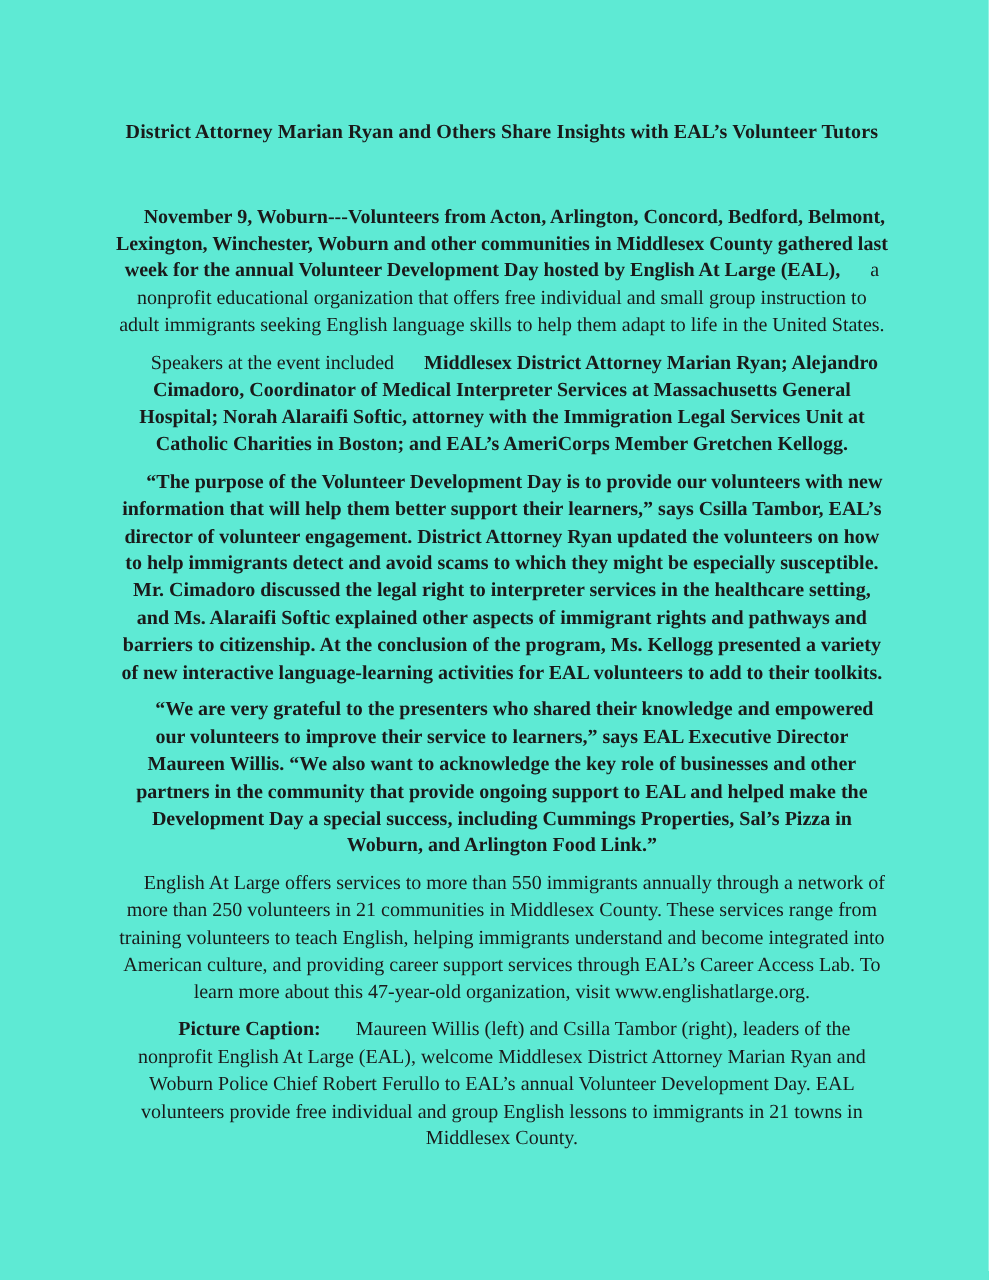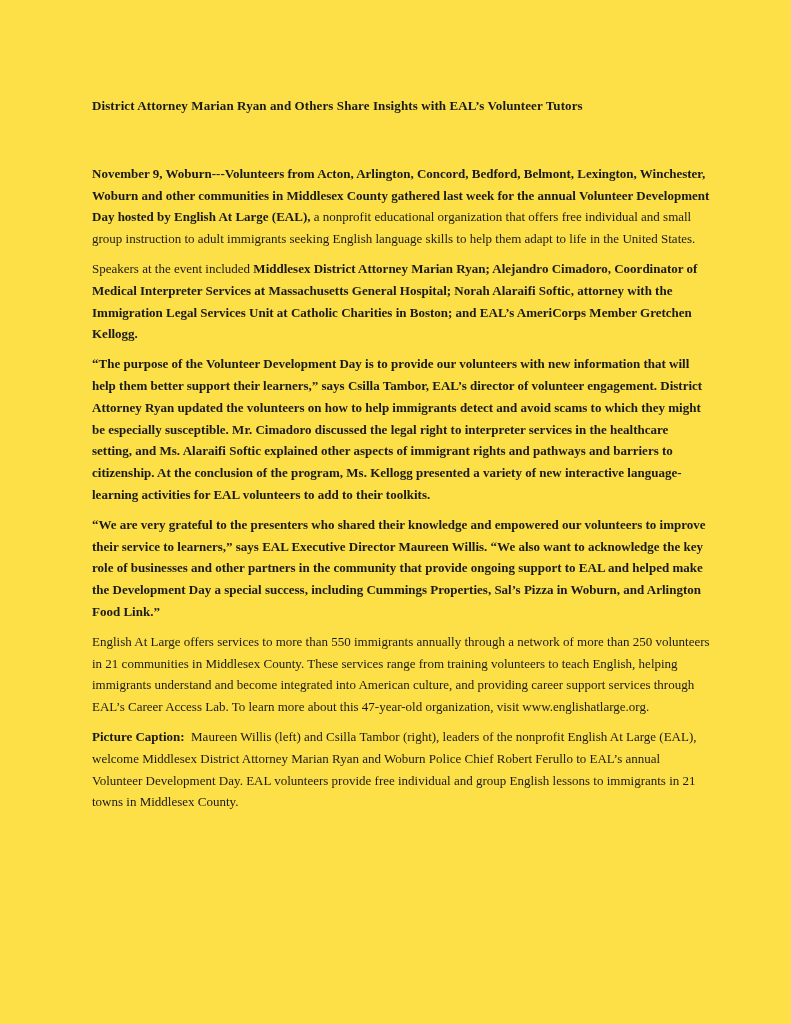--- a/index.html
+++ b/index.html
@@ -10,37 +10,38 @@
   body {
     width: 791px;
     height: 1024px;
     overflow: hidden;
   }
   .page {
     box-sizing: border-box;
     width: 791px;
     height: 1024px;
     padding: 95px 80px 0 92px;
-    background: #fde047;
+    background: #5eead4;
     font-family: "Liberation Serif", "DejaVu Serif", serif;
-    font-size: 13px;
+    font-size: 16px;
     line-height: 21.8px;
     color: #1a1a1a;
+    text-align: center;
   }
   .doc-title {
     font-weight: 700;
     white-space: nowrap;
     margin: 0 0 46px 0;
     letter-spacing: 0.1px;
   }
   .doc-body p.para {
     margin: 0 0 8px 0;
     white-space: pre-wrap;
   }
-  .run { font-weight: 400; }
+  .run { font-weight: 400; margin-left: 20px; }
   .run.bold { font-weight: 700; }
   p.extra-space { margin-top: 14px; }
 </style>
 </head>
 <body>
 
 <div class="page">
   <div class="doc-title">District Attorney Marian Ryan and Others Share Insights with EAL’s Volunteer Tutors</div>
   <div class="doc-body">
       <p class="para"><span class="run bold">November 9, Woburn---Volunteers from Acton, Arlington, Concord, Bedford, Belmont, Lexington, Winchester, Woburn and other communities in Middlesex County gathered last week for the annual Volunteer Development Day hosted by English At Large (EAL), </span><span class="run">a nonprofit educational organization that offers free individual and small group instruction to adult immigrants seeking English language skills to help them adapt to life in the United States.</span></p>

